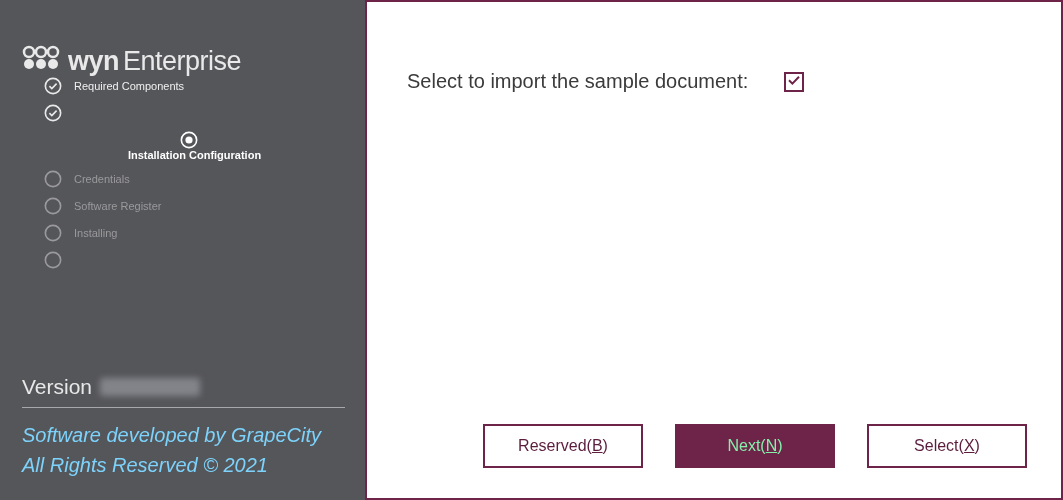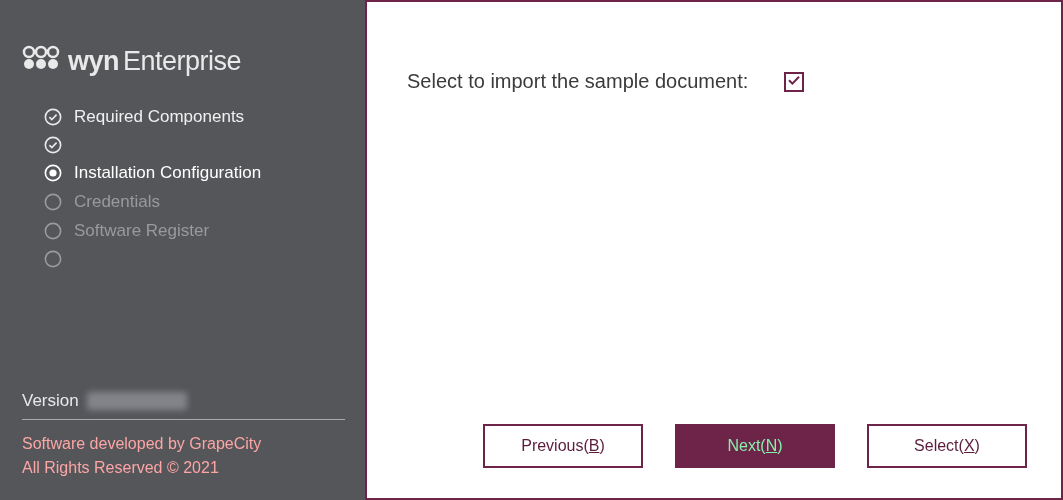--- a/index.html
+++ b/index.html
@@ -14,69 +14,68 @@
     width: 365px;
     background: #55565a;
     color: #fff;
     display: flex;
     flex-direction: column;
     padding: 45px 20px 20px 22px;
   }
   .logo {
     display: flex;
     align-items: center;
-    margin-bottom: 30px;
   }
   .logo svg { flex-shrink: 0; }
   .logo-text {
     font-size: 27px;
     font-weight: 600;
     color: #e9e9e9;
     margin-left: 2px;
     letter-spacing: -0.5px;
   }
   .logo-text .enterprise { font-weight: 400; margin-left: 4px; }
   .steps { list-style: none; padding-left: 22px; }
   .steps li {
     display: flex;
     align-items: center;
     margin-bottom: 9px;
-    font-size: 17px;
+    font-size: 11px;
   }
   .steps li .icon {
     width: 18px; height: 18px;
     margin-right: 12px;
     flex-shrink: 0;
   }
   .step-done { color: #f0f0f0; }
-  .step-current { color: #ffffff; font-weight: 400; }
+  .step-current { color: #ffffff; font-weight: 700; flex-direction: column; }
   .step-pending { color: #9a9a9d; }
   .sidebar-bottom {
     margin-top: auto;
     font-size: 14px;
     color: #d0d0d2;
   }
   .version-row {
-    font-size: 17px;
+    font-size: 21px;
     color: #e8e8e8;
     padding-bottom: 8px;
     border-bottom: 1px solid #a8a8aa;
     margin-bottom: 12px;
     display: flex;
     align-items: center;
   }
   .version-blurred {
     display: inline-block;
     width: 100px; height: 18px;
     background: #83848a;
     margin-left: 8px;
     filter: blur(3px);
     border-radius: 3px;
   }
-  .copyright { font-size: 16px; color: #fca5a5; line-height: 1.5; }
+  .copyright { font-size: 20px; color: #7dd3fc; line-height: 1.5; font-style: italic; }
   .main {
     flex: 1;
     border: 2px solid #6e2348;
     background: #fff;
     display: flex;
     flex-direction: column;
     position: relative;
   }
   .content {
     padding: 68px 40px 0 40px;
@@ -183,20 +182,28 @@
           </svg>
       </span>
       <span>Software Register</span>
     </li>
     <li class="step-pending">
       <span class="icon">
         <svg viewBox="0 0 20 20">
             <circle cx="10" cy="10" r="8.5" fill="none" stroke="#9a9a9d" stroke-width="1.8"></circle>
           </svg>
       </span>
+      <span>Installing</span>
+    </li>
+    <li class="step-pending">
+      <span class="icon">
+        <svg viewBox="0 0 20 20">
+            <circle cx="10" cy="10" r="8.5" fill="none" stroke="#9a9a9d" stroke-width="1.8"></circle>
+          </svg>
+      </span>
     </li>
   </ul>
 
   <div class="sidebar-bottom">
     <div class="version-row">
       <span>Version</span>
       <span class="version-blurred"></span>
     </div>
     <div class="copyright">
       <div>Software developed by GrapeCity</div>
@@ -212,21 +219,21 @@
       <span>
         <svg viewBox="0 0 14 14">
             <path d="M2 7.2 L5.4 10.6 L12 3.8" fill="none" stroke="#6e2348" stroke-width="2"></path>
           </svg>
       </span>
     </div>
   </div>
 
   <div class="footer">
     <button class="btn">
-      <span>Previous(</span><span class="mnemonic">B</span><span>)</span>
+      <span>Reserved(</span><span class="mnemonic">B</span><span>)</span>
     </button>
     <button class="btn primary">
       <span>Next(</span><span class="mnemonic">N</span><span>)</span>
     </button>
     <button class="btn">
       <span>Select(</span><span class="mnemonic">X</span><span>)</span>
     </button>
   </div>
 </div>
 

